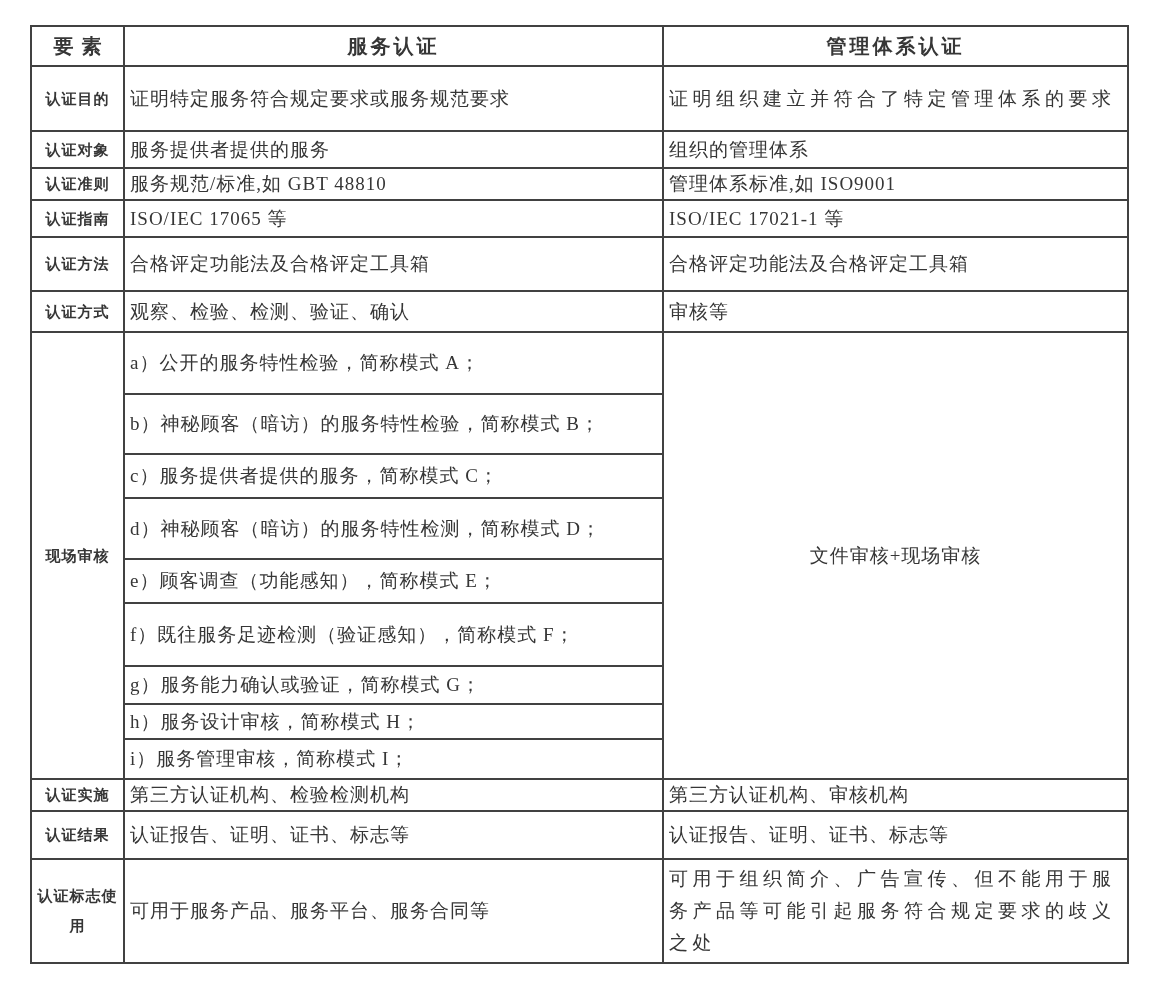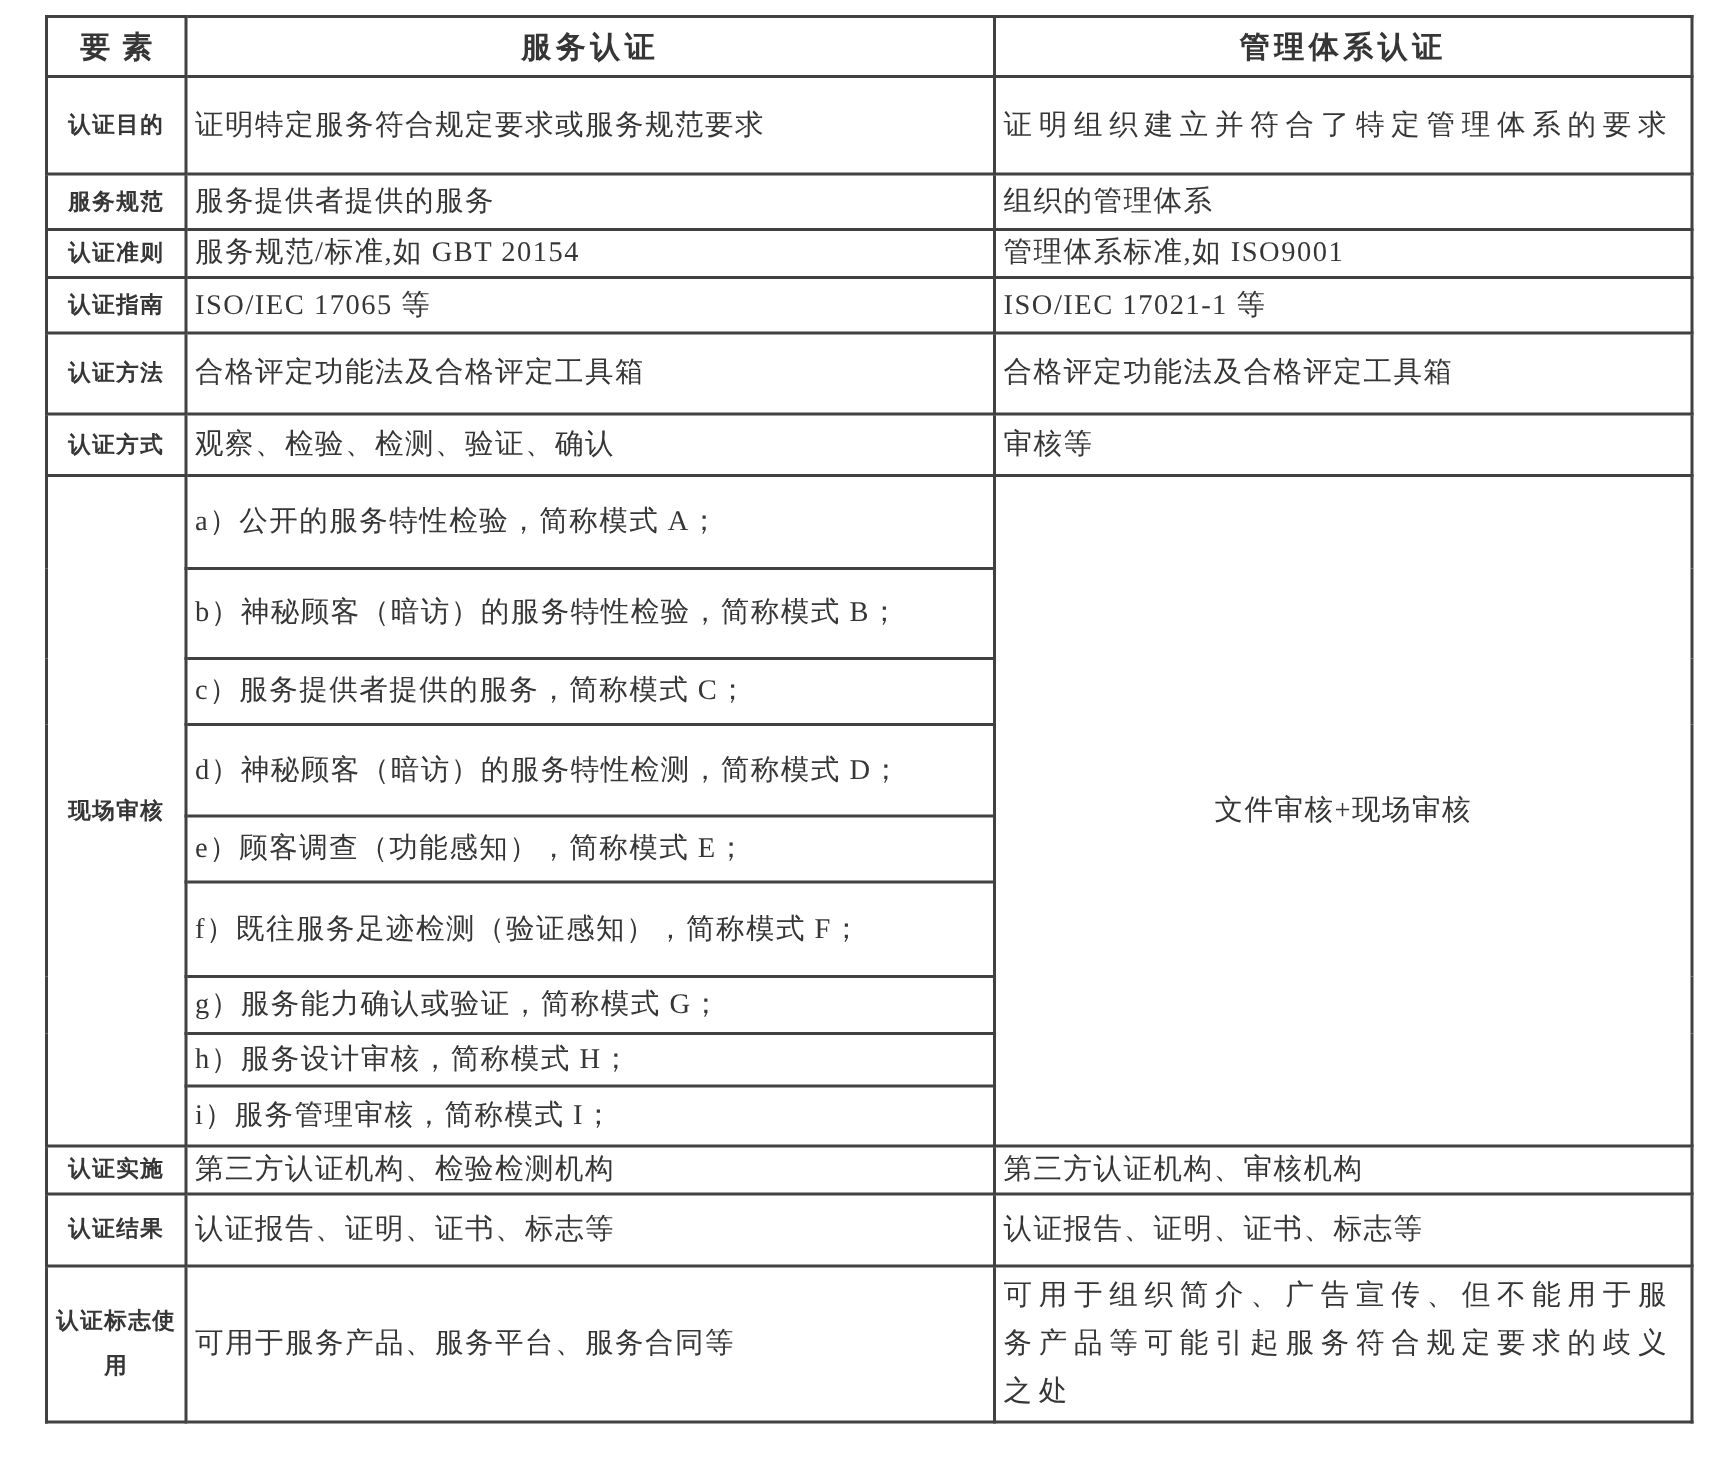--- a/index.html
+++ b/index.html
@@ -11,21 +11,21 @@
     position: relative;
     width: 1154px;
     height: 989px;
     background: #ffffff;
     font-family: "Liberation Serif", "DejaVu Serif", serif;
     overflow: hidden;
   }
   table.cmp {
     position: absolute;
     left: 30px;
-    top: 10px;
+    top: 25px;
     width: 1097px;
     border-collapse: collapse;
     table-layout: fixed;
     color: #363636;
   }
   col.c1 { width: 93px; }
   col.c2 { width: 539px; }
   col.c3 { width: 465px; }
   th, td {
     border: 2px solid #414141;
@@ -79,27 +79,27 @@
         <th>管理体系认证</th>
       </tr>
     </thead>
     <tbody>
       <tr style="height:65px">
         <td class="lbl">认证目的</td>
         <td class="val">证明特定服务符合规定要求或服务规范要求</td>
         <td class="val wide">证明组织建立并符合了特定管理体系的要求</td>
       </tr>
       <tr style="height:37px">
-        <td class="lbl">服务规范</td>
+        <td class="lbl">认证对象</td>
         <td class="val">服务提供者提供的服务</td>
         <td class="val">组织的管理体系</td>
       </tr>
       <tr style="height:30px">
         <td class="lbl">认证准则</td>
-        <td class="val">服务规范/标准,如 GBT 20154</td>
+        <td class="val">服务规范/标准,如 GBT 48810</td>
         <td class="val">管理体系标准,如 ISO9001</td>
       </tr>
       <tr style="height:37px">
         <td class="lbl">认证指南</td>
         <td class="val">ISO/IEC 17065 等</td>
         <td class="val">ISO/IEC 17021-1 等</td>
       </tr>
       <tr style="height:54px">
         <td class="lbl">认证方法</td>
         <td class="val">合格评定功能法及合格评定工具箱</td>

